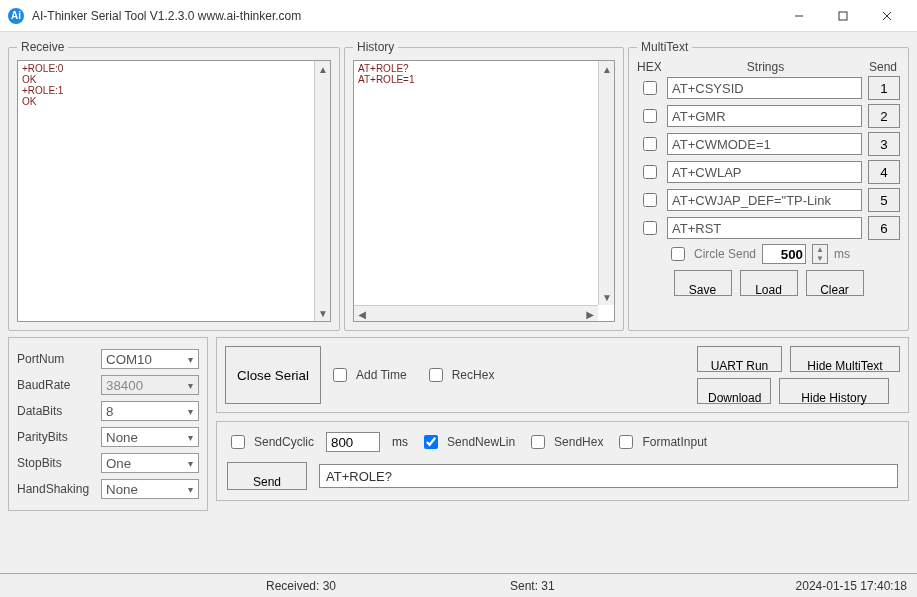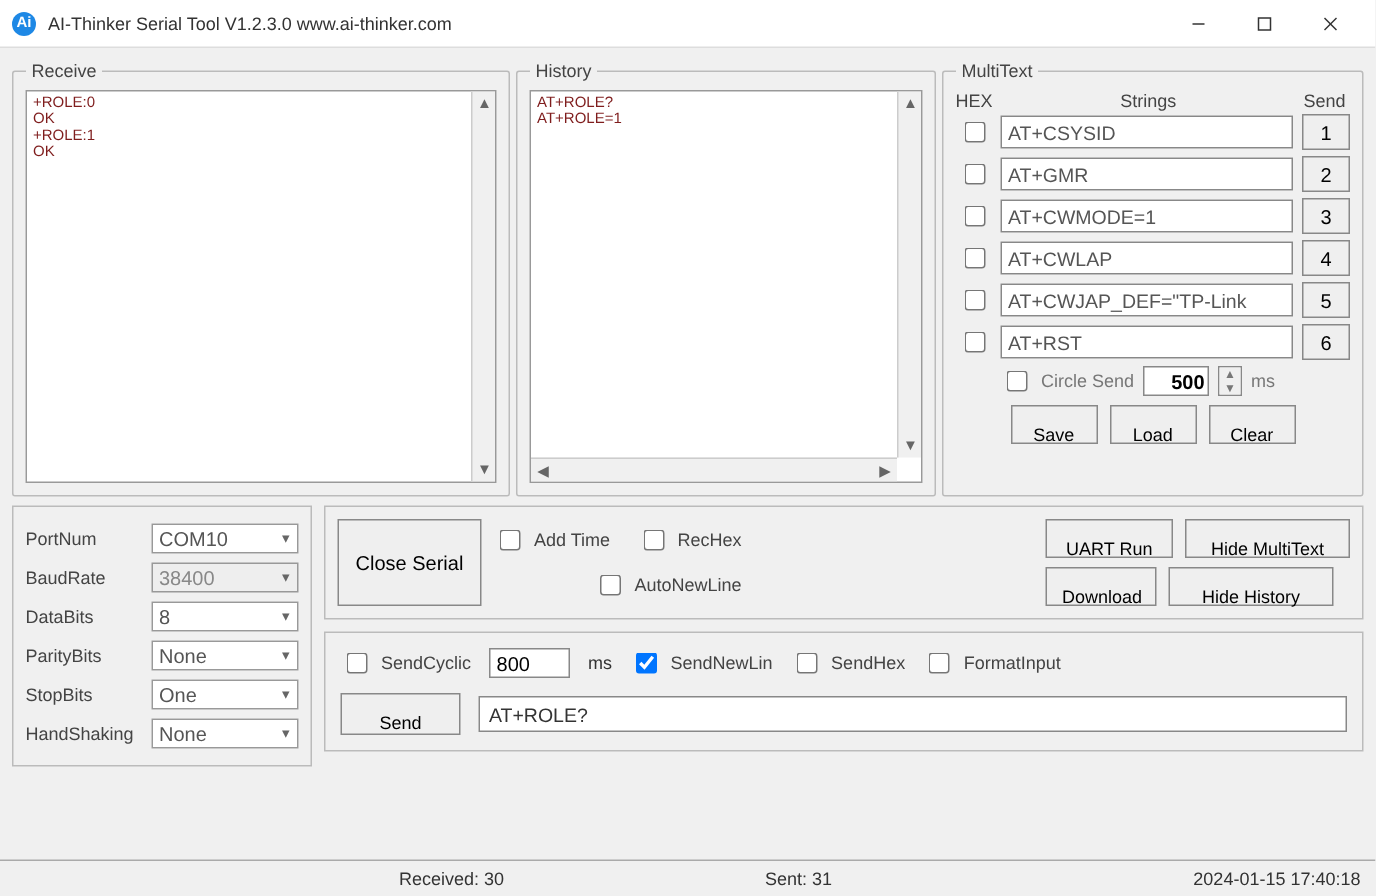--- a/index.html
+++ b/index.html
@@ -285,26 +285,20 @@
           <button class="close-serial">Close Serial</button>
           <div class="tb-checks">
             <div style="display:flex; gap:18px;">
               <label class="chk">
                   <input type="checkbox" style="">
                   <span>Add Time</span>
                 </label>
               <label class="chk">
                   <input type="checkbox" style="">
                   <span>RecHex</span>
-                </label>
-            </div>
-            <div style="display:flex; gap:18px; justify-content:flex-end;">
-              <label class="chk">
-                  <input type="checkbox" style="">
-                  <span>AutoNewLine</span>
                 </label>
             </div>
           </div>
           <div class="tb-right">
             <div class="r1">
               <button class="std" style="width:85px">UART Run</button>
               <button class="std">Hide MultiText</button>
             </div>
             <div class="r1">
               <button class="std" style="width:74px">Download</button>

